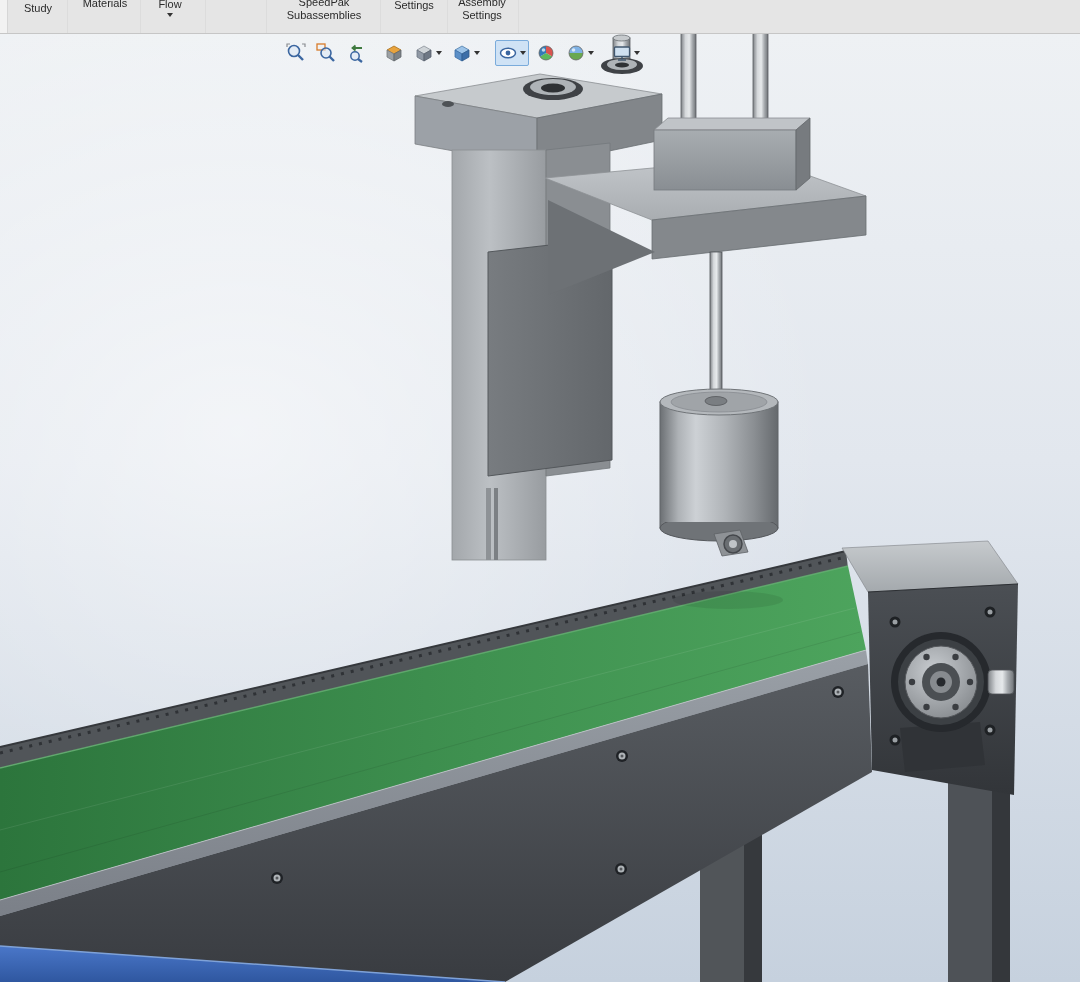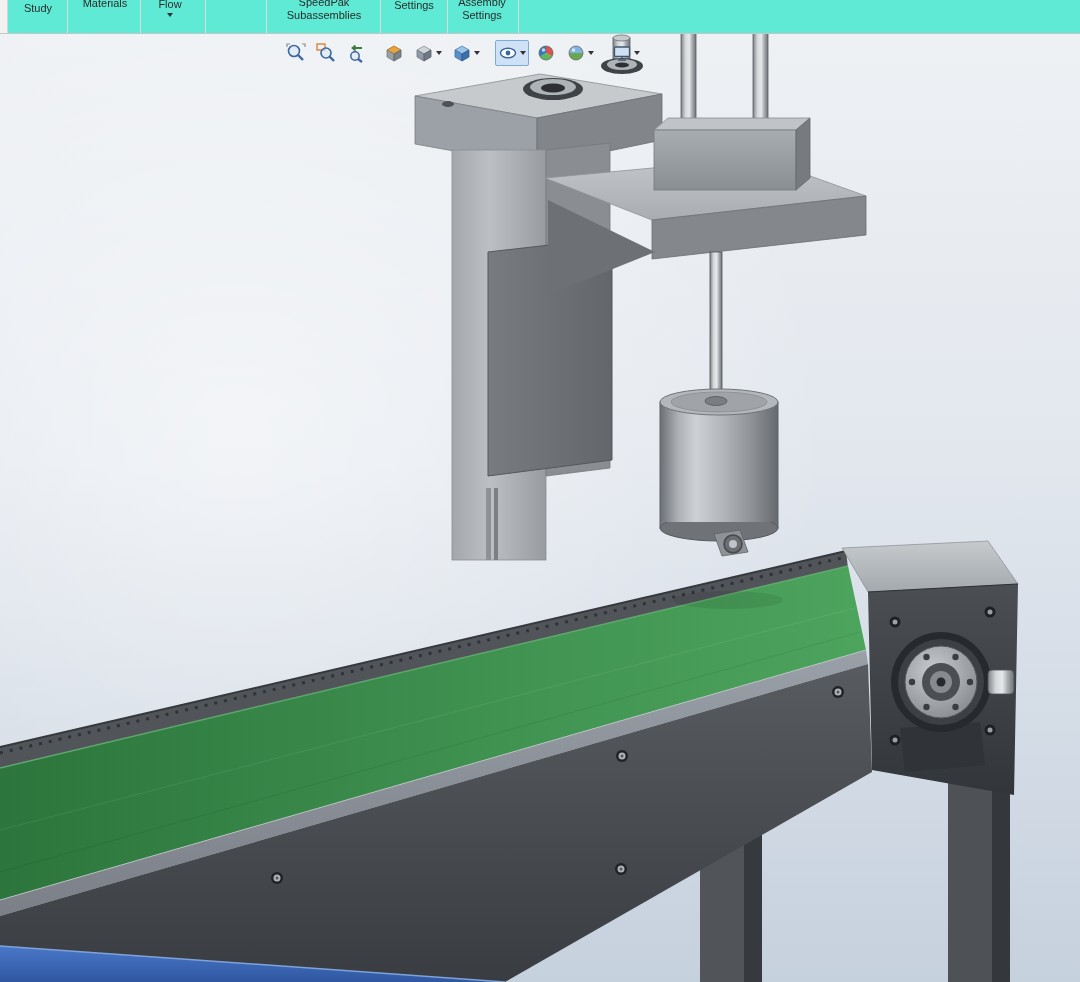--- a/index.html
+++ b/index.html
@@ -1,19 +1,19 @@
 <!DOCTYPE html>
 <html><head>
 <meta charset="utf-8">
 <style>
   html,body{margin:0;padding:0;width:1080px;height:982px;overflow:hidden;
     font-family:"Liberation Sans", sans-serif;background:#fff;}
   .stage{position:relative;width:1080px;height:982px;}
   
-  .ribbon{position:absolute;left:0;top:0;width:1080px;height:33px;background:#5eead4;
+  .ribbon{position:absolute;left:0;top:0;width:1080px;height:33px;background:#e5e5e5;
     border-bottom:1px solid #c6c6c6;overflow:hidden;z-index:30;}
   .ribbon-left-edge{position:absolute;left:0;top:0;width:7px;height:33px;background:#f2f2f2;border-right:1px solid #d6d6d6;}
   .ritem{position:absolute;text-align:center;font-size:11px;line-height:13px;color:#2b2b2b;}
   .rsep{position:absolute;top:0;width:1px;height:33px;background:#dcdcdc;}
   .caret-down{width:0;height:0;border-left:3px solid transparent;border-right:3px solid transparent;
     border-top:4px solid #333;margin:2px auto 0 auto;}
   
   .hud{position:absolute;left:283px;top:40px;height:26px;display:flex;align-items:center;z-index:20;}
   .tool{display:flex;align-items:center;padding:2px 2px;margin-right:4px;border:1px solid transparent;border-radius:2px;}
   .tool.gap{margin-left:8px;}

